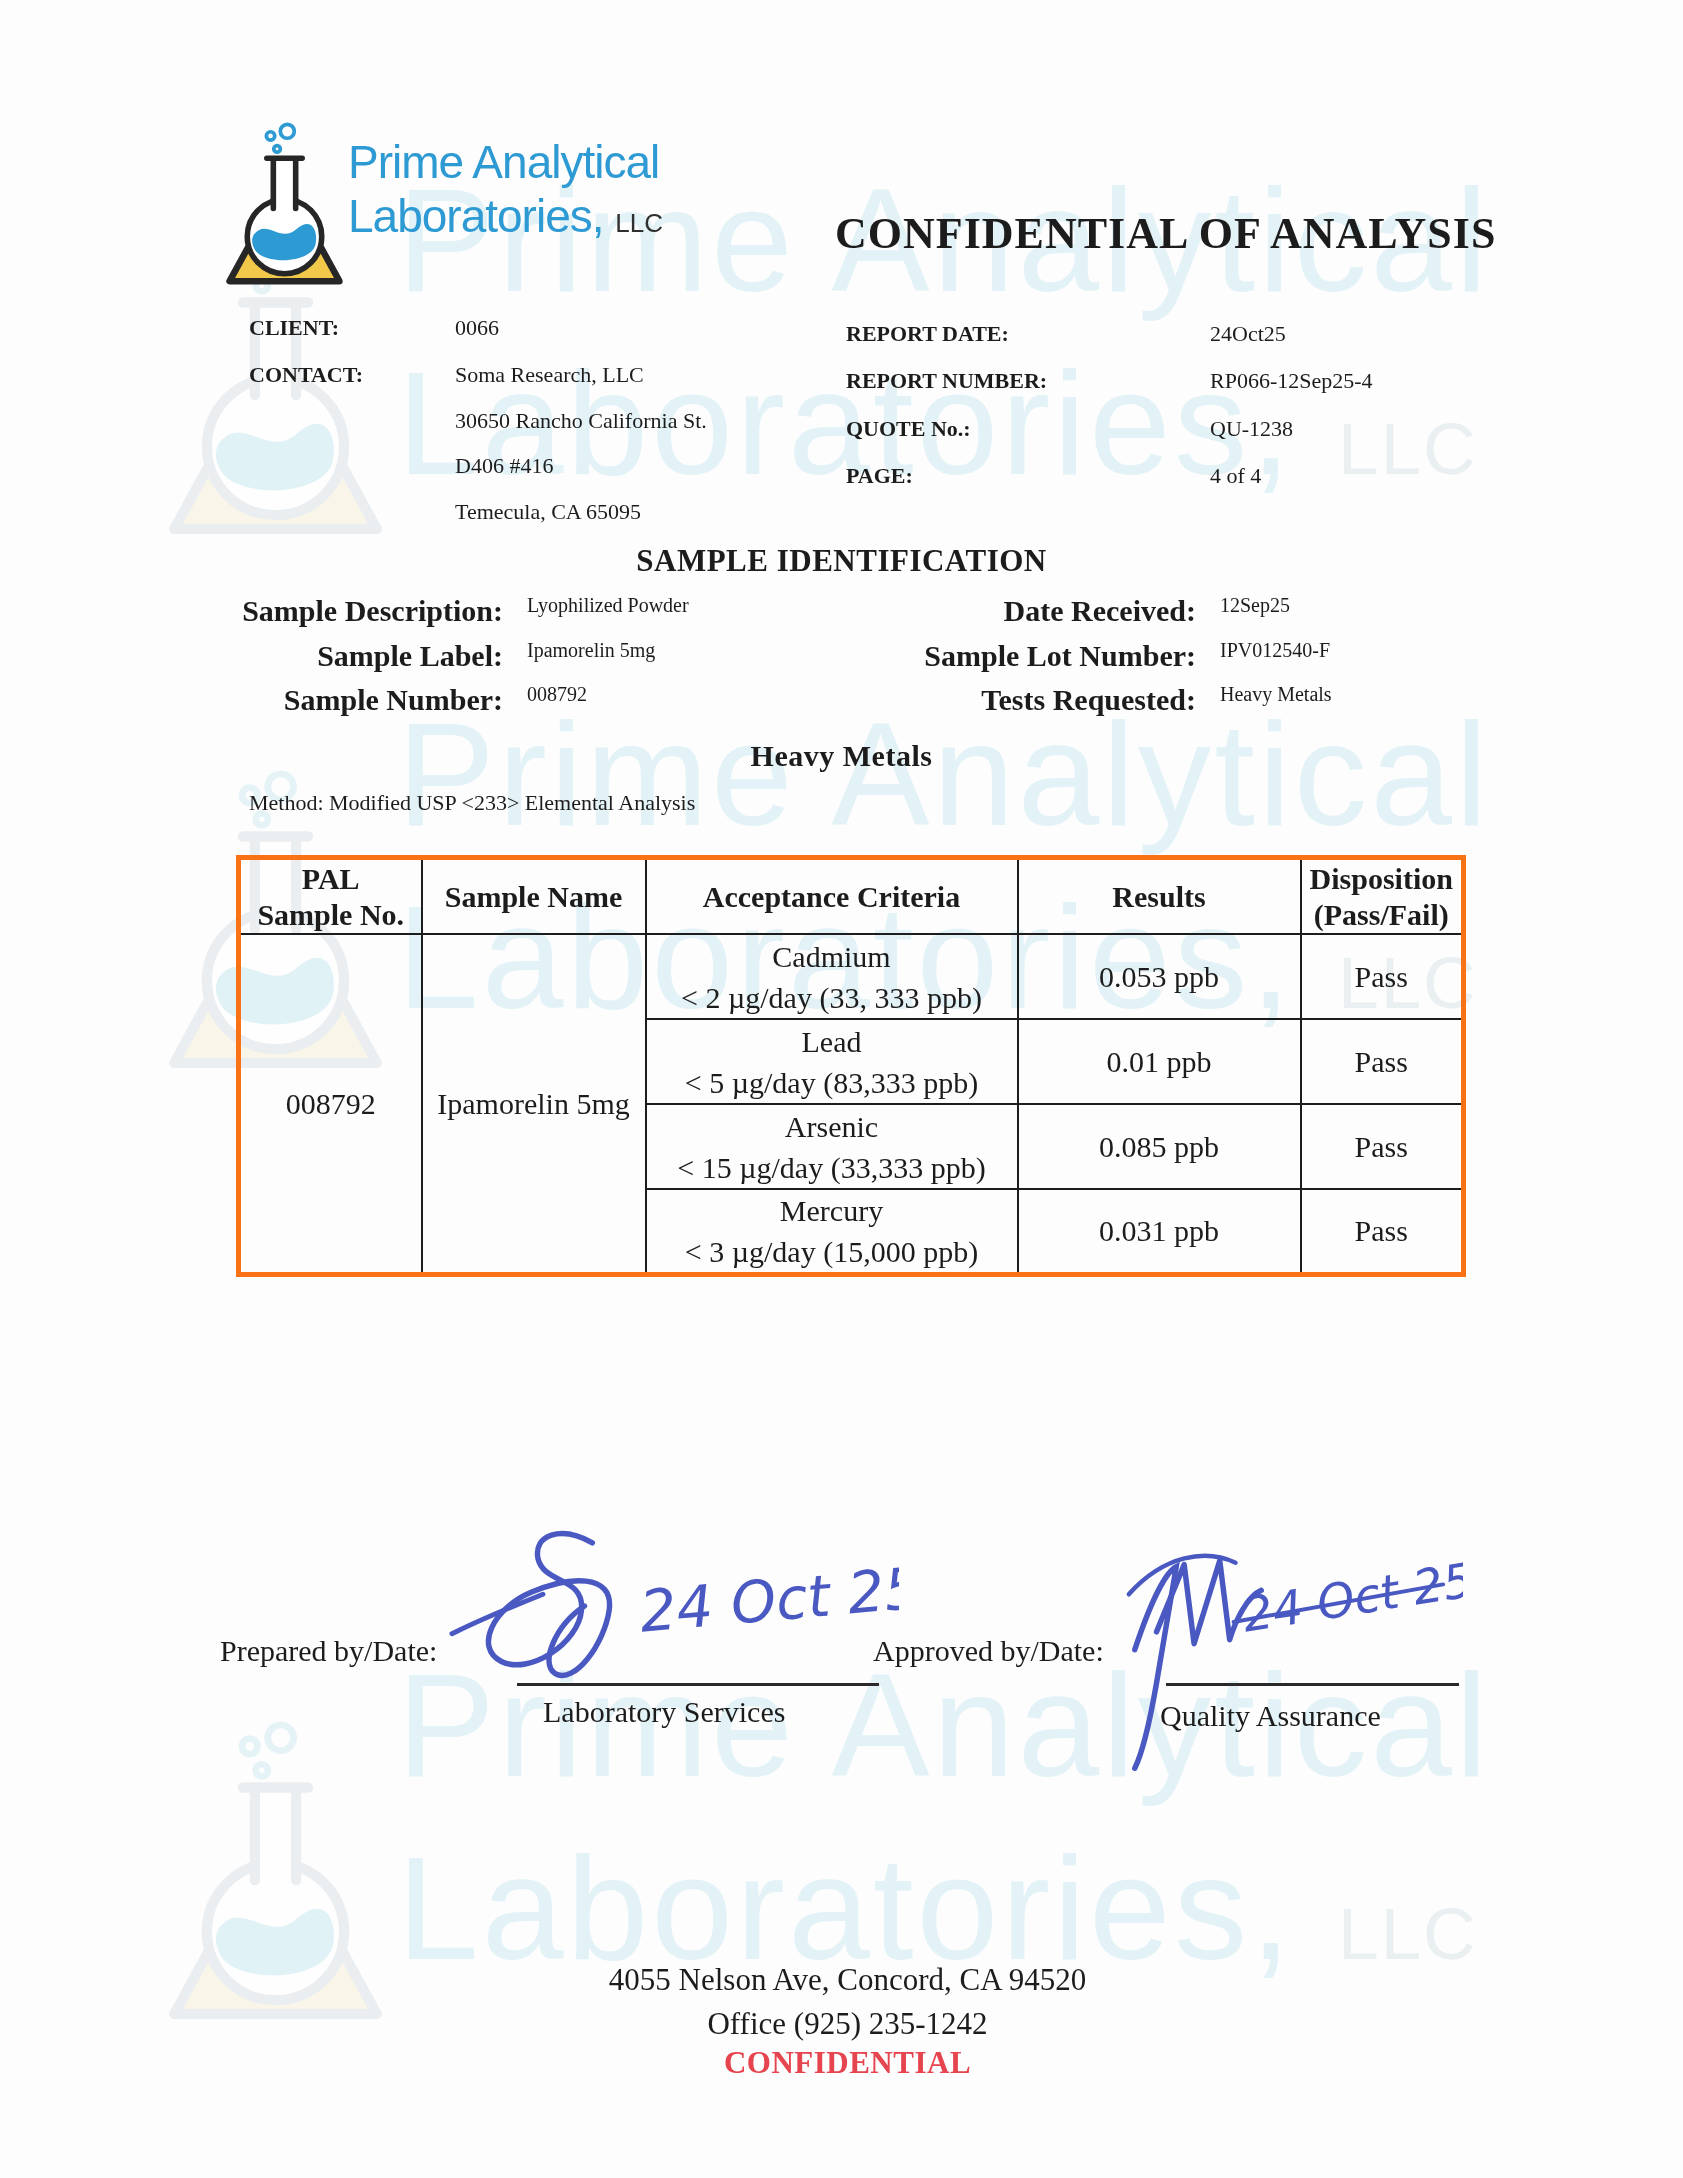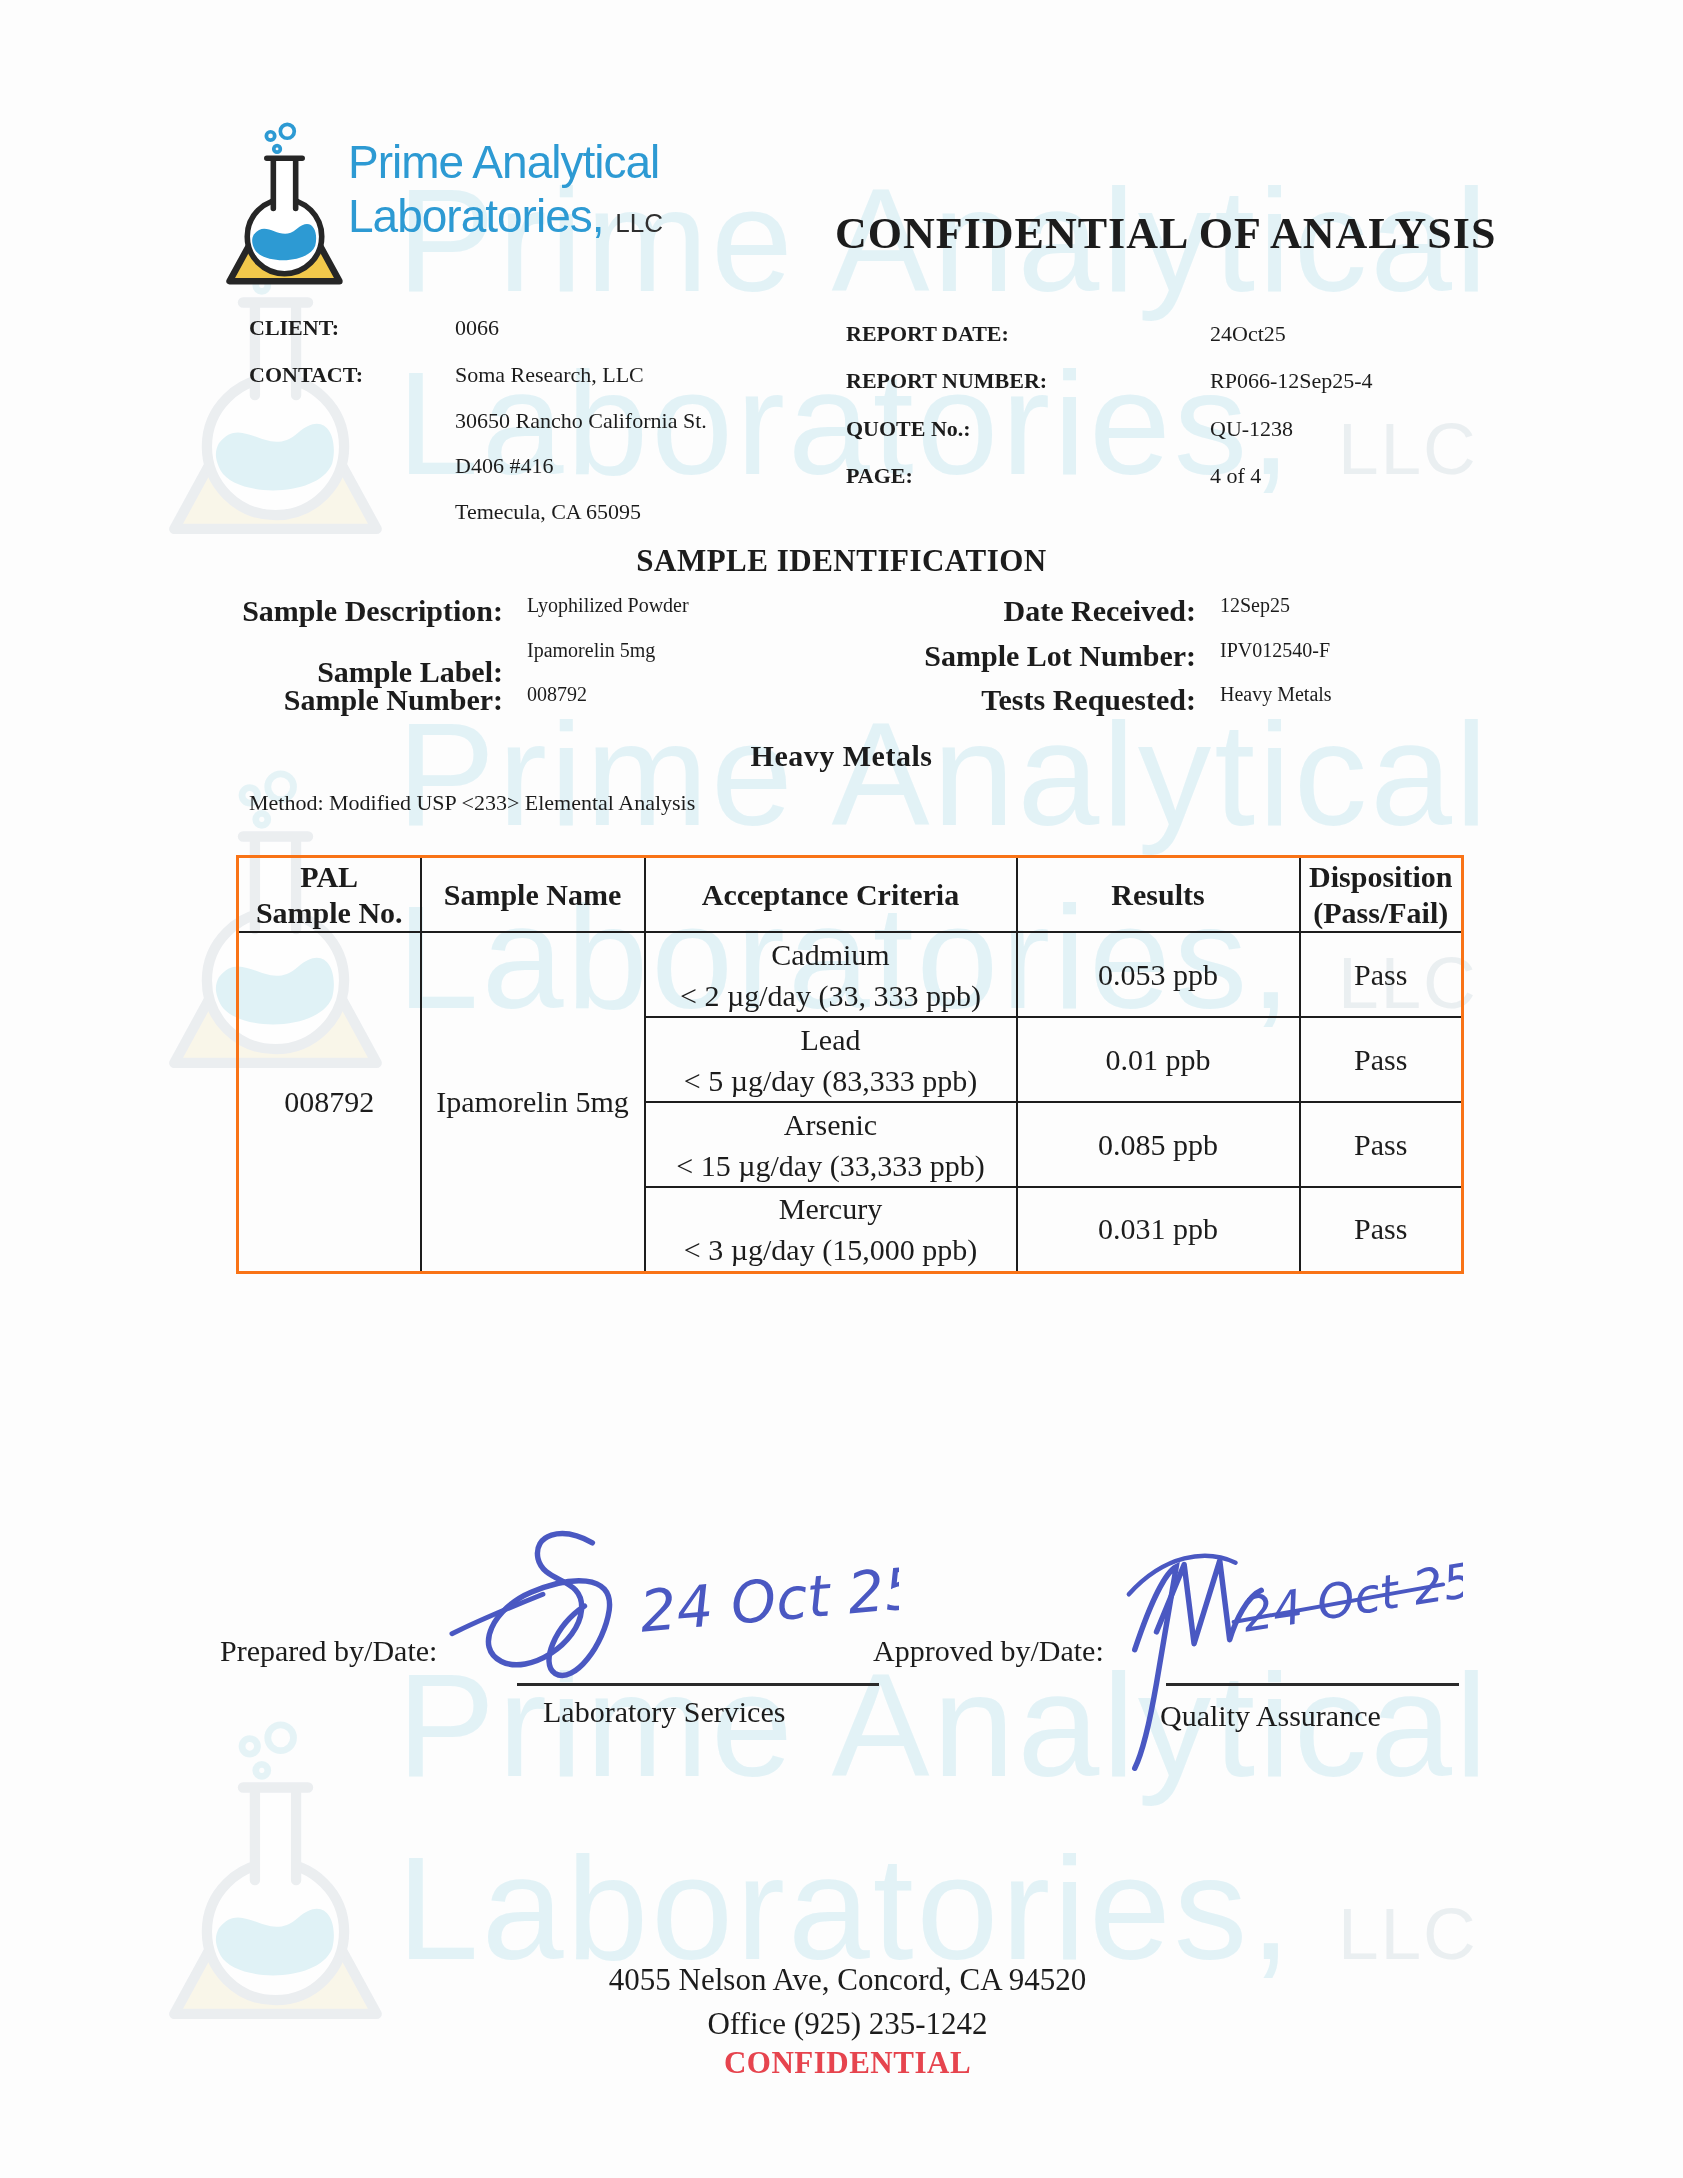--- a/index.html
+++ b/index.html
@@ -36,21 +36,21 @@
   
   .section-heading{position:absolute;left:0;width:1683px;text-align:center;font-weight:700;font-size:31px;letter-spacing:0.5px;}
 
   
   .sid-label{position:absolute;font-size:30px;font-weight:700;text-align:right;white-space:nowrap;}
   .sid-value{position:absolute;font-size:20px;white-space:nowrap;}
 
   
   .hm-table{position:absolute;left:236px;top:855px;border-collapse:collapse;table-layout:fixed;}
   .hm-table td,.hm-table th{border:2px solid #1d1d1d;font-size:30px;text-align:center;vertical-align:middle;padding:0;font-weight:400;}
-  .hm-table{border:3px solid #f97316;}
+  .hm-table{border:5px solid #f97316;}
   .hm-table th{font-weight:700;height:73px;line-height:36px;}
   .hm-row{height:85px;}
   .crit-line{line-height:41px;}
 
   .note-line{left:220px;top:1329px;font-size:30px;white-space:nowrap;}
 
   
   .sig-label{position:absolute;font-size:30px;white-space:nowrap;}
   .sig-line{position:absolute;border-bottom:3px solid #2a2a2a;height:0;}
   .sig-role{position:absolute;font-size:30px;white-space:nowrap;}
@@ -157,21 +157,21 @@
   <div class="info-row" style="left:1210px;top:368px">RP066-12Sep25-4</div>
   <div class="info-row" style="left:846px;top:416px"><span class="lbl">QUOTE No.:</span></div>
   <div class="info-row" style="left:1210px;top:416px">QU-1238</div>
   <div class="info-row" style="left:846px;top:463px"><span class="lbl">PAGE:</span></div>
   <div class="info-row" style="left:1210px;top:463px">4 of 4</div>
 
   <div class="section-heading" style="top:543px">SAMPLE IDENTIFICATION</div>
 
   <div class="sid-label" style="left:178px;top:594px;width:325px">Sample Description:</div>
   <div class="sid-value" style="left:527px;top:594px">Lyophilized Powder</div>
-  <div class="sid-label" style="left:178px;top:655px;width:325px">Sample Label:</div>
+  <div class="sid-label" style="left:178px;top:639px;width:325px">Sample Label:</div>
   <div class="sid-value" style="left:527px;top:639px">Ipamorelin 5mg</div>
   <div class="sid-label" style="left:178px;top:683px;width:325px">Sample Number:</div>
   <div class="sid-value" style="left:527px;top:683px">008792</div>
 
   <div class="sid-label" style="left:822px;top:594px;width:374px">Date Received:</div>
   <div class="sid-value" style="left:1220px;top:594px">12Sep25</div>
   <div class="sid-label" style="left:822px;top:639px;width:374px">Sample Lot Number:</div>
   <div class="sid-value" style="left:1220px;top:639px">IPV012540-F</div>
   <div class="sid-label" style="left:822px;top:683px;width:374px">Tests Requested:</div>
   <div class="sid-value" style="left:1220px;top:683px">Heavy Metals</div>

